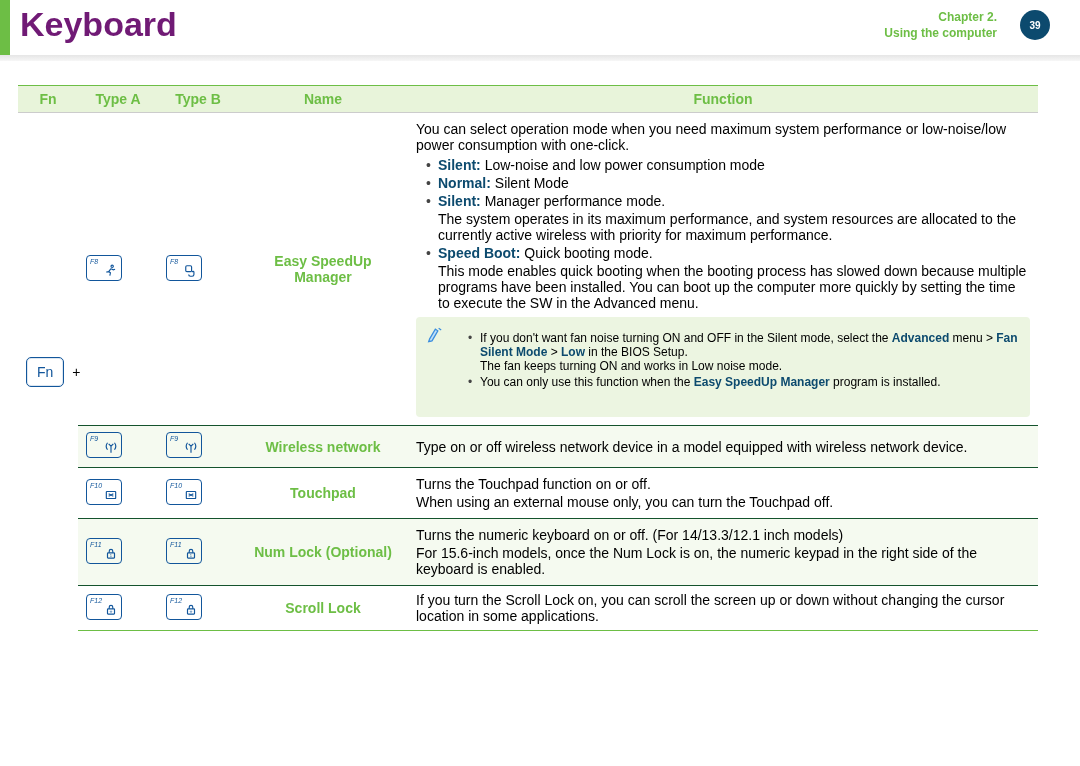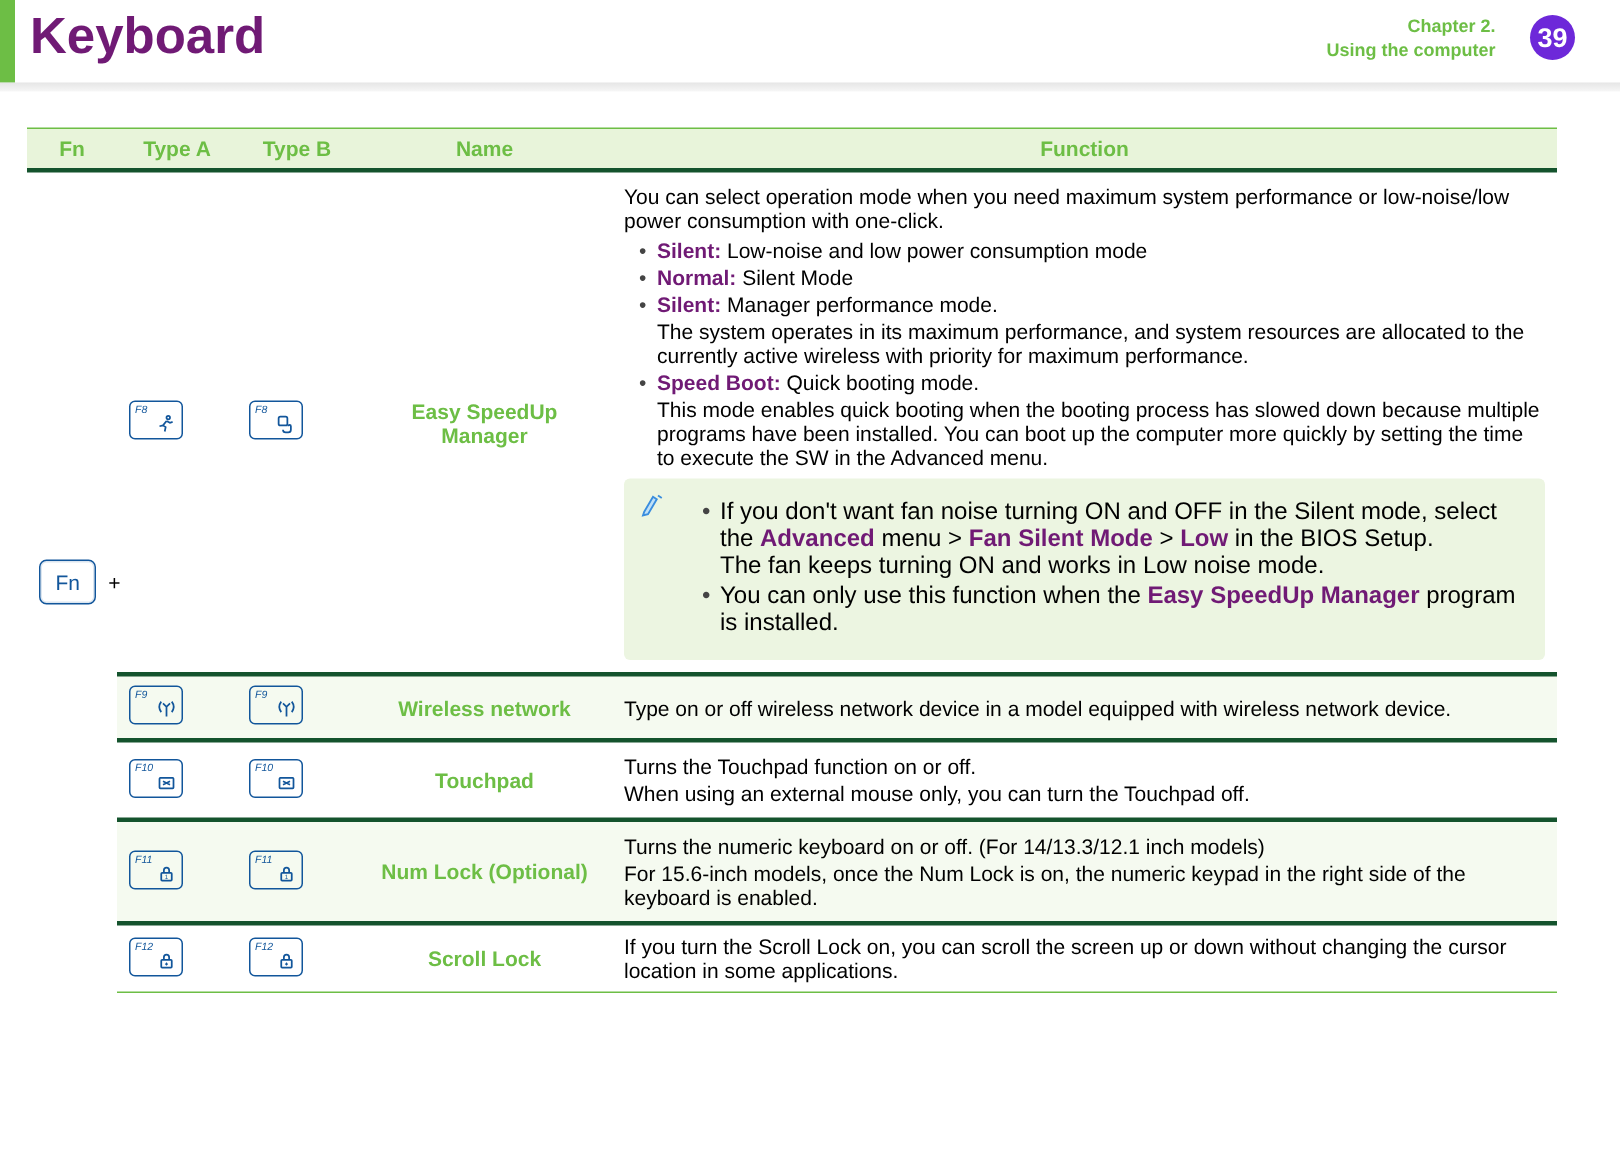--- a/index.html
+++ b/index.html
@@ -1,45 +1,45 @@
 <!DOCTYPE html>
 <html><head>
   <meta charset="utf-8">
   <style>
     * { box-sizing: border-box; margin: 0; padding: 0; }
     html, body { width: 1080px; height: 766px; background: #fff; font-family: "Segoe UI", Arial, sans-serif; }
     .page { width: 1080px; height: 766px; position: relative; }
     .hstripe { position: absolute; left: 0; top: 0; width: 10px; height: 55px; background: #6DBE45; }
     .title { position: absolute; left: 20px; top: 5px; font-size: 34px; font-weight: bold; color: #701a75; }
     .chap { position: absolute; right: 83px; top: 10px; text-align: right; color: #6DBE45; font-weight: bold; font-size: 12px; line-height: 1.3; }
-    .pagecircle { position: absolute; right: 30px; top: 10px; width: 30px; height: 30px; border-radius: 50%; background: #6d28d9; color: #fff; font-weight: bold; font-size: 18px; display: flex; align-items: center; justify-content: center; }
+    .pagecircle { position: absolute; right: 30px; top: 10px; width: 30px; height: 30px; border-radius: 50%; background: #0c4a6e; color: #fff; font-weight: bold; font-size: 10px; display: flex; align-items: center; justify-content: center; }
     .rule-top { position: absolute; left: 0; top: 55px; width: 1080px; height: 6px; background: linear-gradient(#ccc, #eee); opacity:.5;}
     .content { position: absolute; left: 18px; top: 85px; width: 1020px; }
     table { width: 100%; border-collapse: collapse; table-layout: fixed; }
     thead th { background: #E8F4DA; color: #6DBE45; font-weight: bold; padding: 5px 6px; text-align: center; font-size: 14px; border-top:1px solid #6DBE45;border-bottom:1px solid #ccc;}
-    tbody td { padding: 6px 8px; font-size: 14px; vertical-align: middle; border-top: 3px solid #14532d; }
+    tbody td { padding: 6px 8px; font-size: 14px; vertical-align: middle; border-top: 1px solid #14532d; }
     tbody tr:last-child td { border-bottom:1px solid #6DBE45;}
     .col-fn{width:60px;text-align:center;}
     .col-a,.col-b{width:80px;text-align:center;}
     .col-nm{width:170px;text-align:center;color:#6DBE45;font-weight:bold}
     .col-fx{width:630px;}
     .name-cell{text-align:center;color:#6DBE45;font-weight:bold;font-size:14px;}
     .fn-key{display:inline-block;border:1.5px solid #12569b;border-radius:5px;padding:6px 10px;color:#12569b;font-size:14px;font-family:Arial;box-shadow:inset 0 0 0 1px rgba(18,86,155,.15);} 
     .key{display:inline-block;border:1.5px solid #12569b;border-radius:4px;width:36px;height:26px;position:relative;color:#12569b;} 
     .key .kl{position:absolute;left:3px;top:2px;font-size:7px;font-style:italic;font-family:Arial;} 
     .key svg{position:absolute;right:3px;bottom:2px;} 
     .func ul{list-style:none;margin:4px 0 4px 10px;} 
     .func ul li{position:relative;padding-left:12px;margin:2px 0;} 
     .func ul li::before{content:"•";position:absolute;left:0;color:#444;} 
     .func p{margin:2px 0;} 
     .indent{margin-left:24px;} 
-    .notebox{background:#ECF5E1;border-radius:4px;padding:10px 12px 11px 42px;margin:6px 0 2px 0;position:relative;font-size:16px;} 
+    .notebox{background:#ECF5E1;border-radius:4px;padding:10px 12px 24px 42px;margin:6px 0 2px 0;position:relative;font-size:12px;} 
     .notebox .nicon{position:absolute;left:10px;top:8px;color:#3a8dde;} 
     .alt{background:#F5FAF0;} 
-    b{font-weight:bold;color:#701a75;} 
+    b{font-weight:bold;color:#0c4a6e;} 
   </style>
 </head>
 <body>
 
 <div class="page">
   <div class="hstripe"></div>
   <div class="title">Keyboard</div>
   <div class="chap">
     <div>Chapter 2.</div>
     <div>Using the computer</div>

